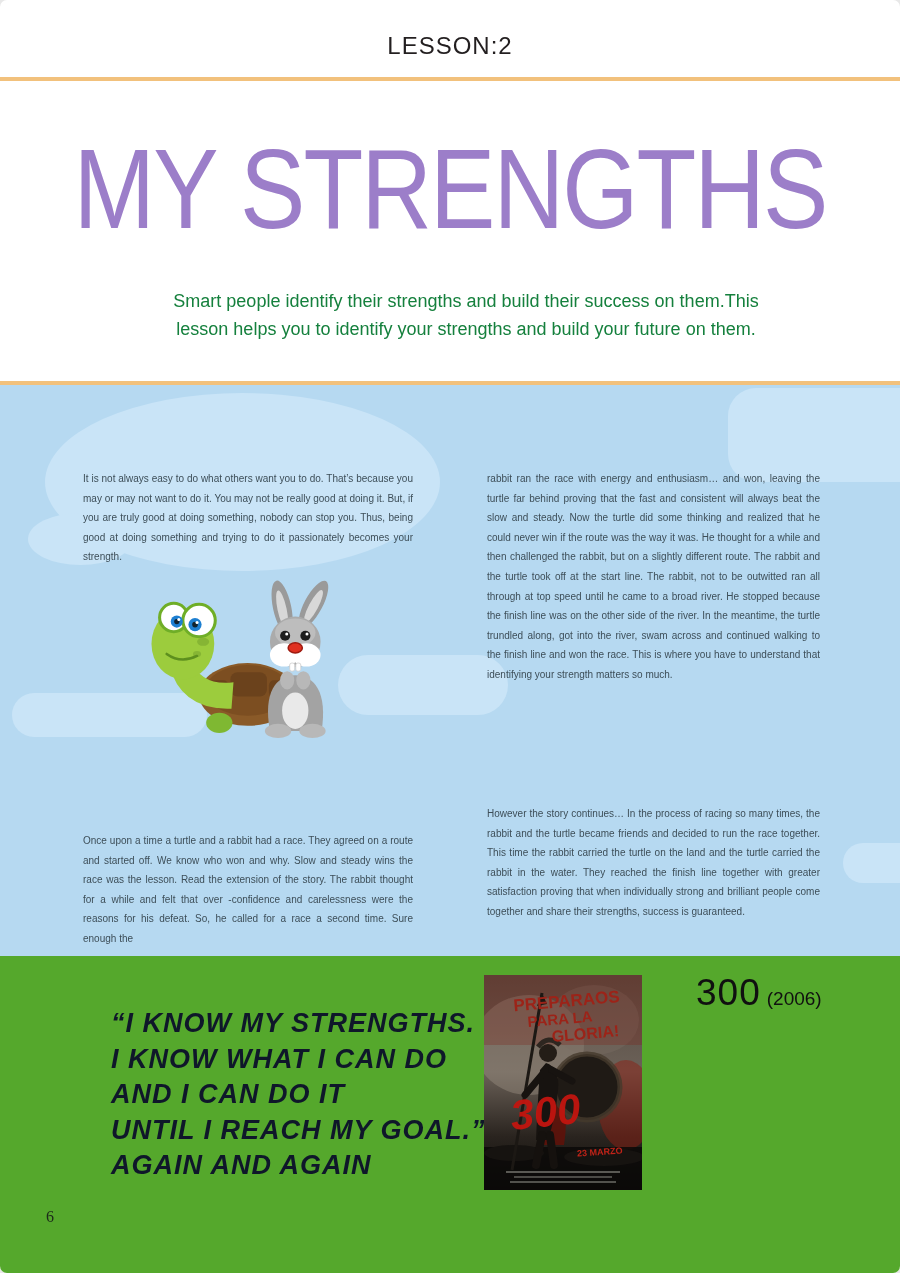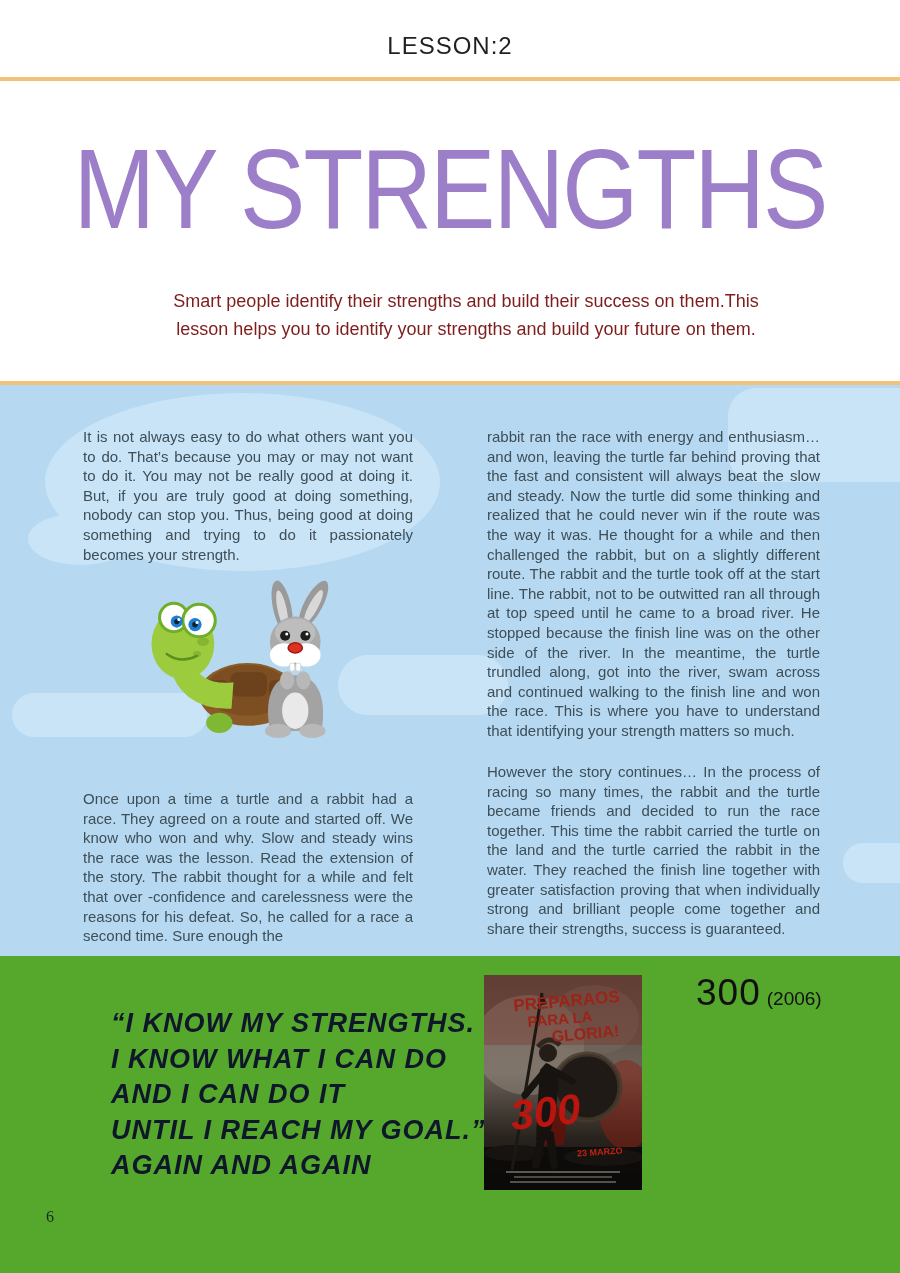--- a/index.html
+++ b/index.html
@@ -1,20 +1,20 @@
 <!DOCTYPE html>
 <html><head>
 <meta charset="utf-8">
 <style>
   * { margin:0; padding:0; box-sizing:border-box; }
   html,body { background:#e8e8e8; }
   body { font-family:"Liberation Sans", sans-serif; }
   .page {
     position:relative; width:900px; height:1273px; margin:0 auto;
-    background:#ffffff; overflow:hidden;
+    background:#ffffff; overflow:hidden;border-radius:7px;
   }
   
   .lesson-label {
     position:absolute; top:32px; left:0; width:100%;
     text-align:center; font-size:24px; letter-spacing:1px; color:#231f20;
   }
   .rule { position:absolute; left:0; width:100%; height:4px; background:#f2c17c; }
   .rule-top { top:77px; }
   .rule-mid { top:381px; }
   
@@ -23,40 +23,40 @@
     text-align:center; font-size:98px; font-weight:400; letter-spacing:-2px;
     color:#9c7ec9; transform:scaleY(1.16); transform-origin:center top;
     white-space:nowrap;
   }
   .page-subtitle {
     position:absolute; top:233px; left:0; width:100%;
     text-align:center; font-size:31px; font-weight:bold; color:#57585a;
   }
   .intro {
     position:absolute; top:288px; left:0; width:100%;
-    color:#7f1d1d; font-size:18px; line-height:27.5px; text-align:center;padding-left:32px;
+    color:#15803d; font-size:18px; line-height:27.5px; text-align:center;padding-left:32px;
   }
   
   .sky {
     position:absolute; top:385px; left:0; width:900px; height:571px;
     background:#b6d9f1; overflow:hidden;
   }
   .cloud { position:absolute; background:#c9e4f7; }
   .cloud-big   { left:45px;  top:8px;   width:395px; height:178px; border-radius:50%; }
   .cloud-puff  { left:28px;  top:128px; width:105px; height:52px;  border-radius:50%; }
   .cloud-bl    { left:12px;  top:308px; width:195px; height:44px;  border-radius:24px; }
   .cloud-rb    { left:338px; top:270px; width:170px; height:60px;  border-radius:30px; }
   .cloud-tr    { left:728px; top:3px;   width:205px; height:94px;  border-radius:28px; }
   .cloud-r     { left:843px; top:458px; width:85px;  height:40px;  border-radius:22px; }
   .col { position:absolute; top:0; height:100%; }
   .col-left  { left:83px;  width:330px; }
   .col-right { left:487px; width:333px; }
   .col p {
     position:absolute; width:100%;
-    color:#3d4e58; font-size:15px; line-height:19.6px; text-align:justify;
+    color:#3d4e58; font-size:10px; line-height:19.6px; text-align:justify;margin-top:42px;
   }
   .col-left  .p1 { top:42px; }
   .col-left  .p2 { top:404px; }
   .col-right .p1 { top:42px; }
   .col-right .p2 { top:377px; }
   .illustration { position:absolute; left:46px; top:192px; width:210px; height:162px; }
   
   .grass {
     position:absolute; top:956px; left:0; width:900px; height:317px;
     background:#55a82c;

